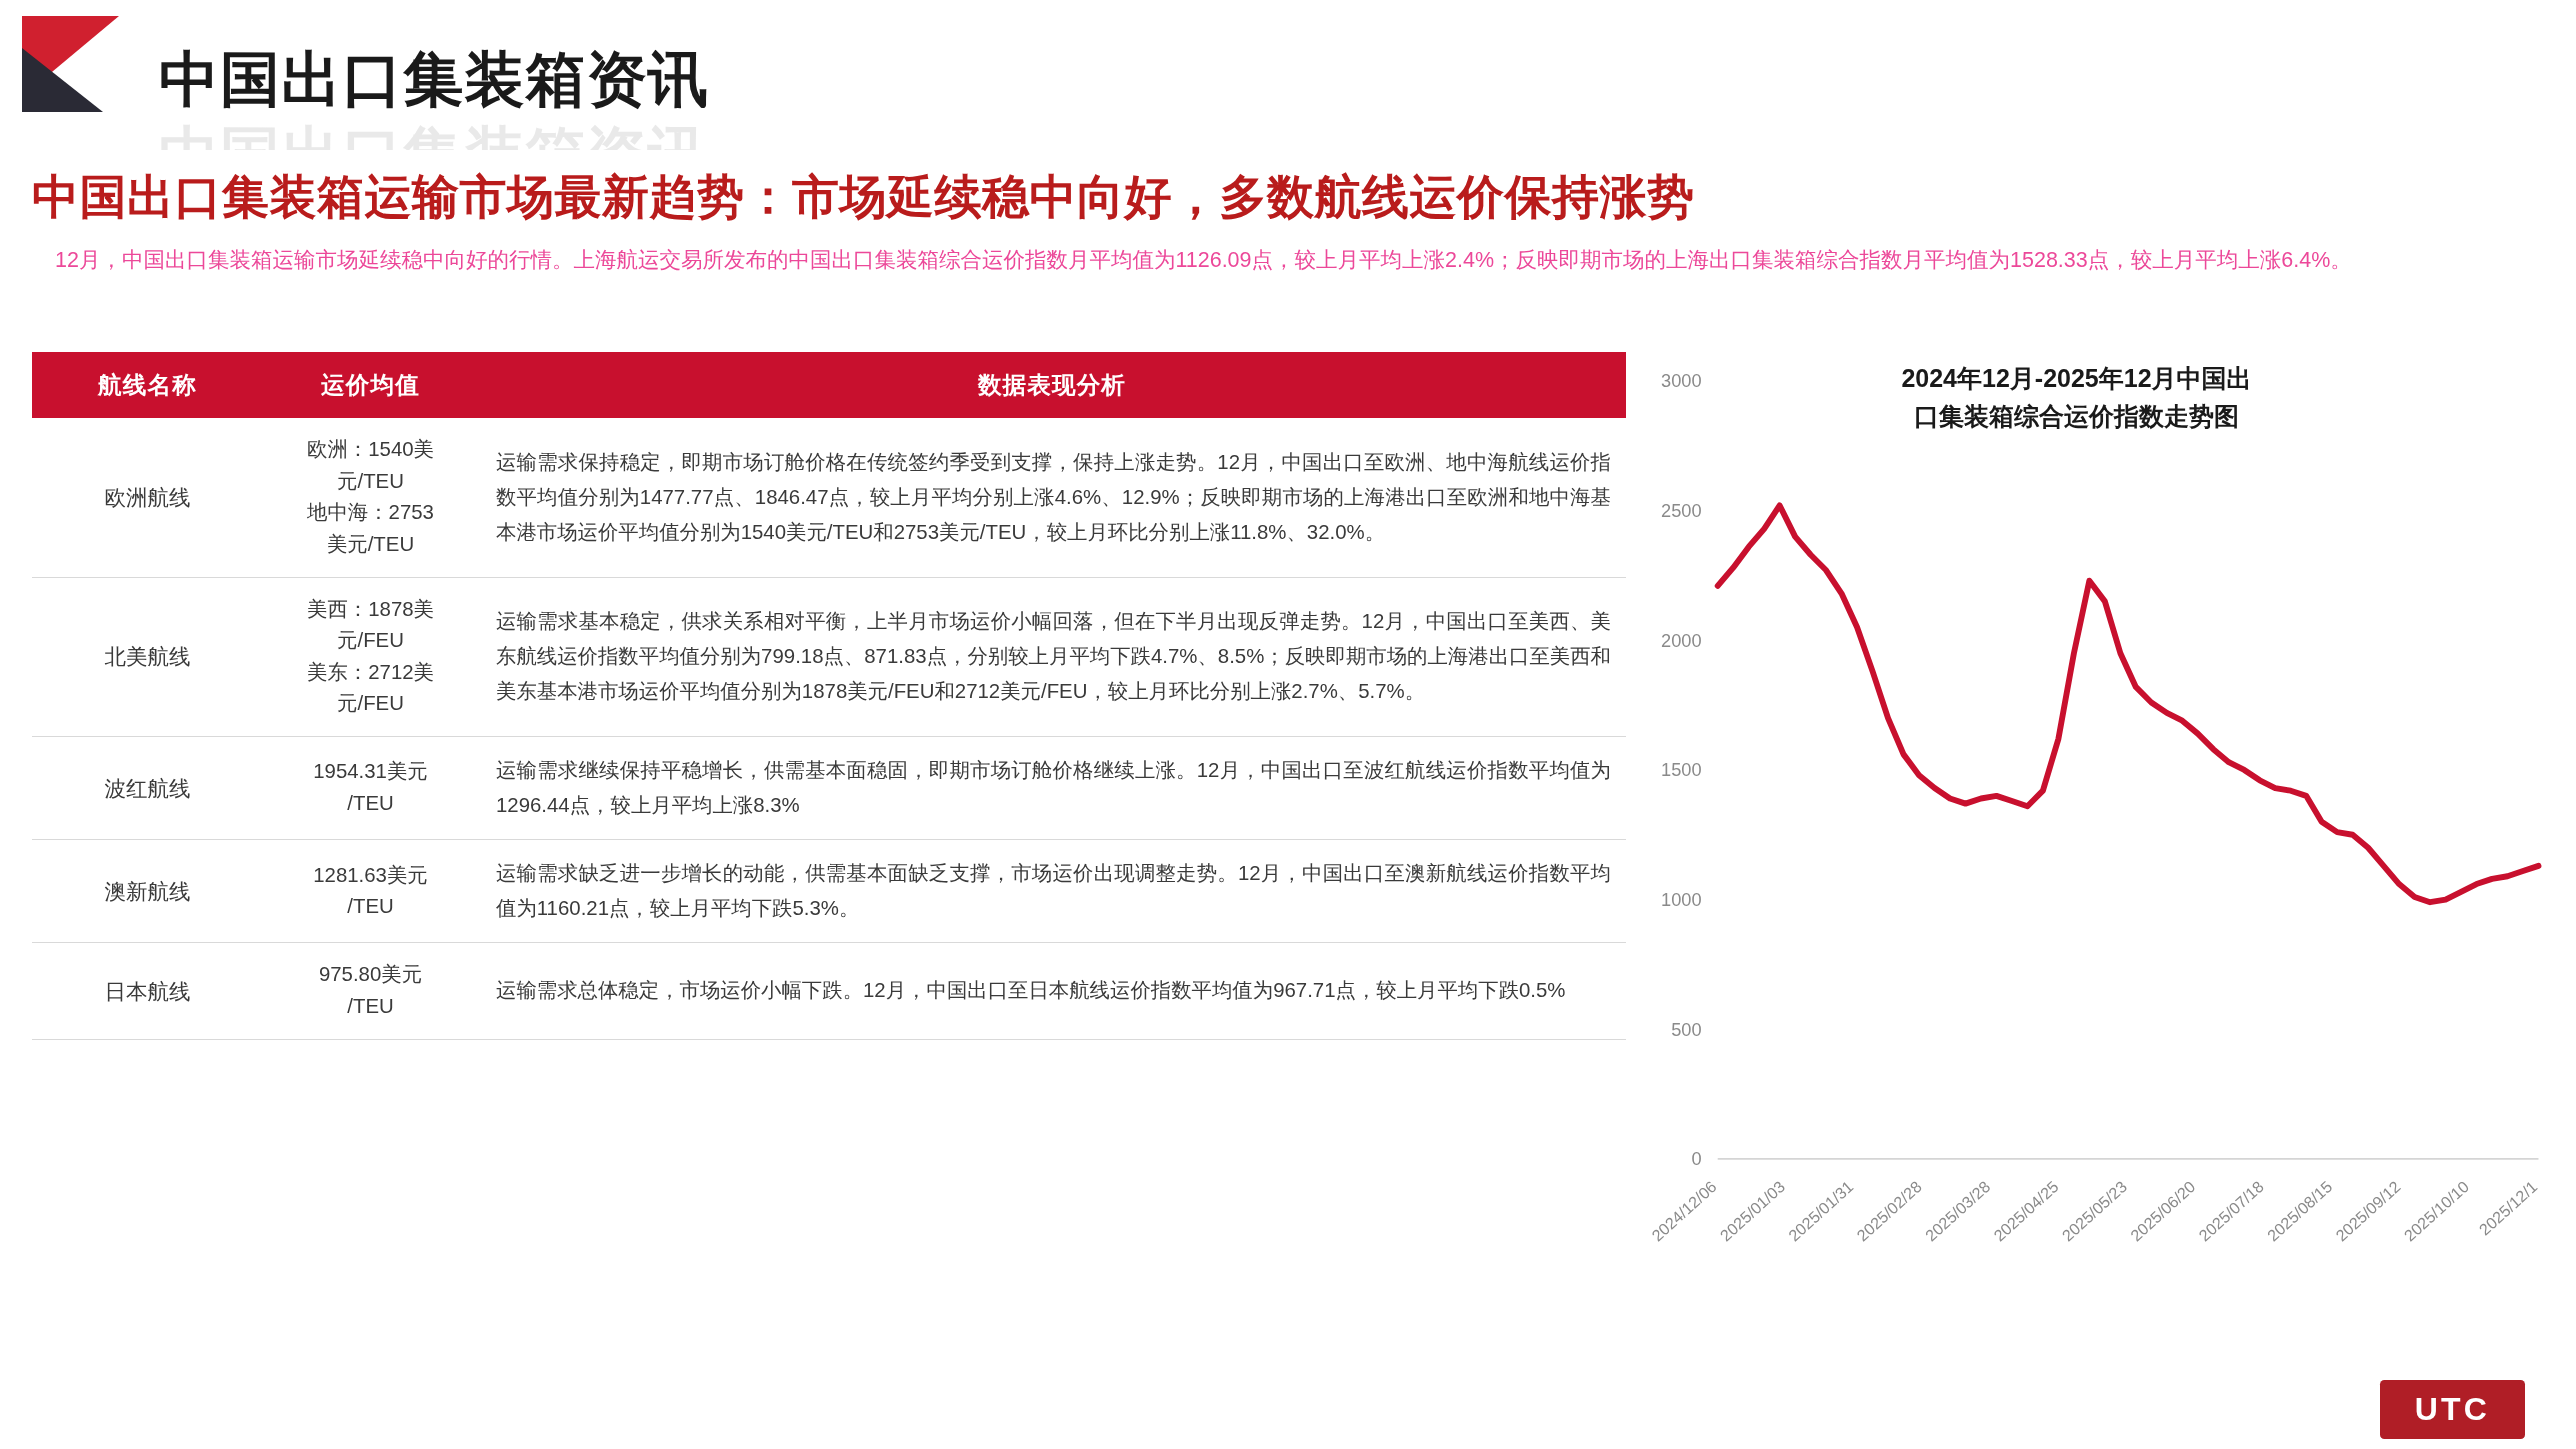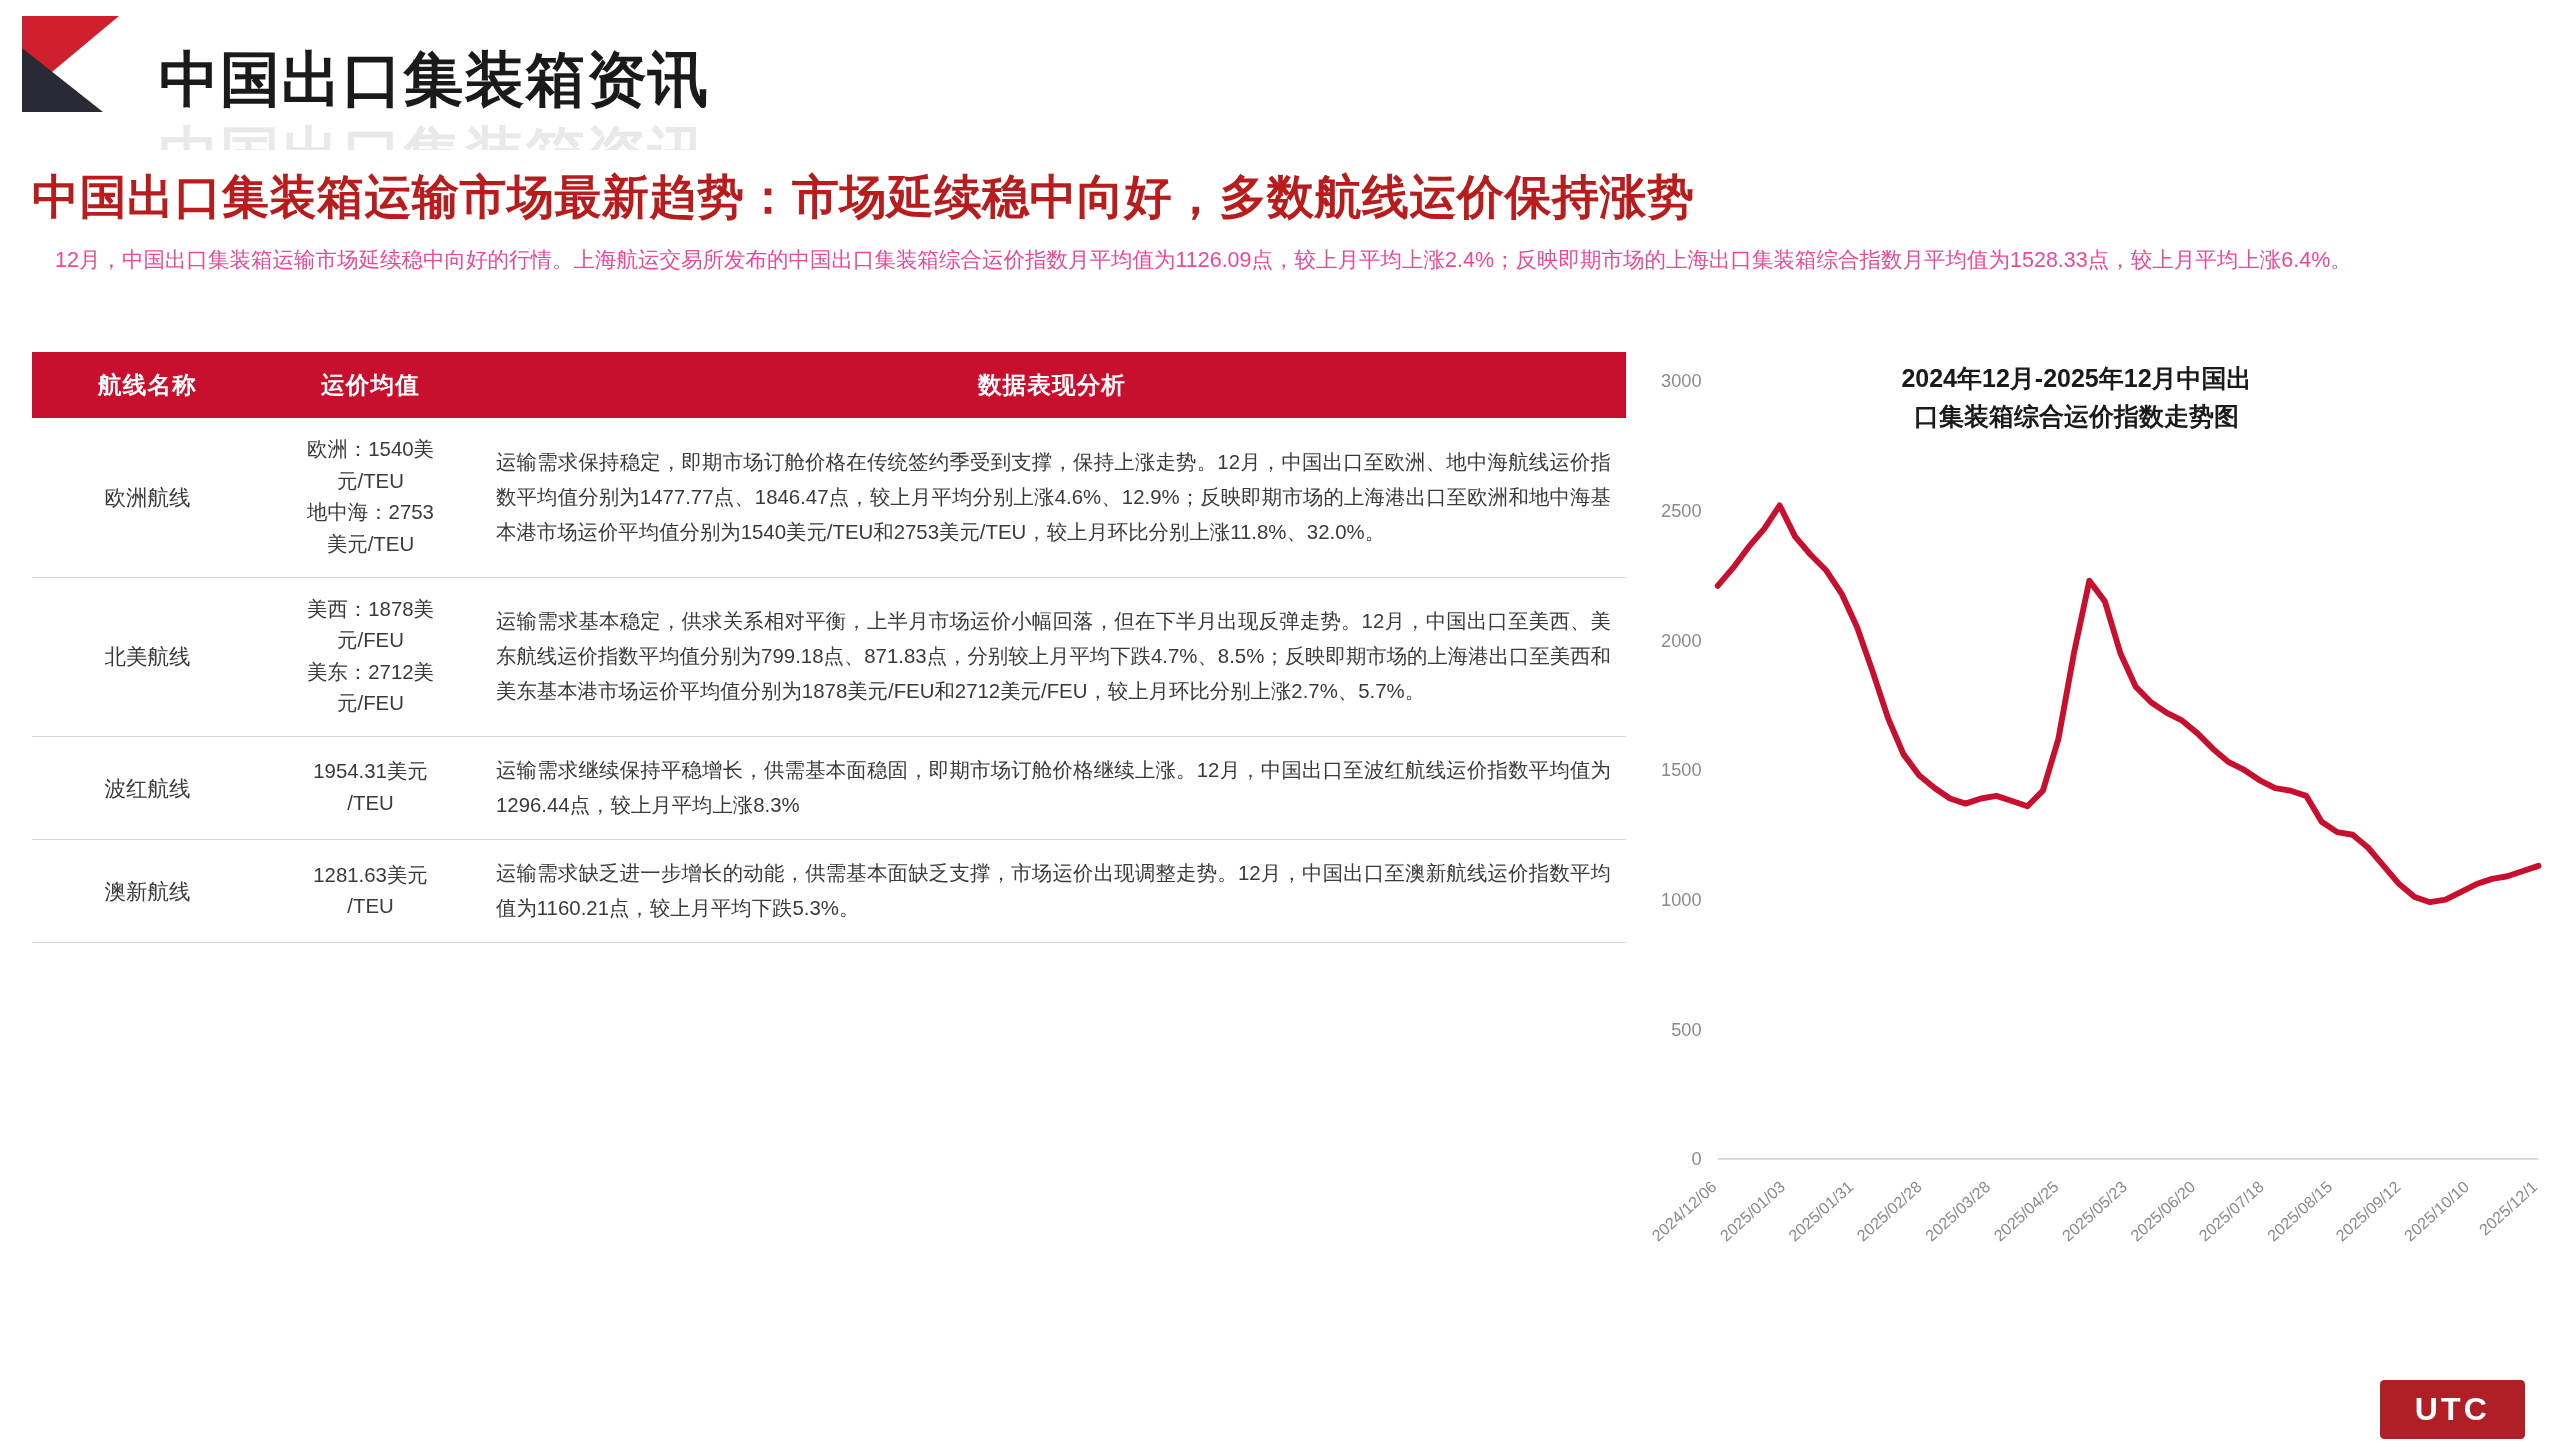--- a/index.html
+++ b/index.html
@@ -267,20 +267,28 @@
           </td>
           <td class="analysis">运输需求继续保持平稳增长，供需基本面稳固，即期市场订舱价格继续上涨。12月，中国出口至波红航线运价指数平均值为1296.44点，较上月平均上涨8.3%</td>
         </tr>
         <tr>
           <td class="route-name">澳新航线</td>
           <td class="rate">
             <div>1281.63美元</div>
             <div>/TEU</div>
           </td>
           <td class="analysis">运输需求缺乏进一步增长的动能，供需基本面缺乏支撑，市场运价出现调整走势。12月，中国出口至澳新航线运价指数平均值为1160.21点，较上月平均下跌5.3%。</td>
+        </tr>
+        <tr>
+          <td class="route-name">日本航线</td>
+          <td class="rate">
+            <div>975.80美元</div>
+            <div>/TEU</div>
+          </td>
+          <td class="analysis">运输需求总体稳定，市场运价小幅下跌。12月，中国出口至日本航线运价指数平均值为967.71点，较上月平均下跌0.5%</td>
         </tr>
       </tbody>
   </table>
 </div>
 
 <div class="chart-panel">
   <div class="chart-title">
     <div>2024年12月-2025年12月中国出</div>
     <div>口集装箱综合运价指数走势图</div>
   </div>

